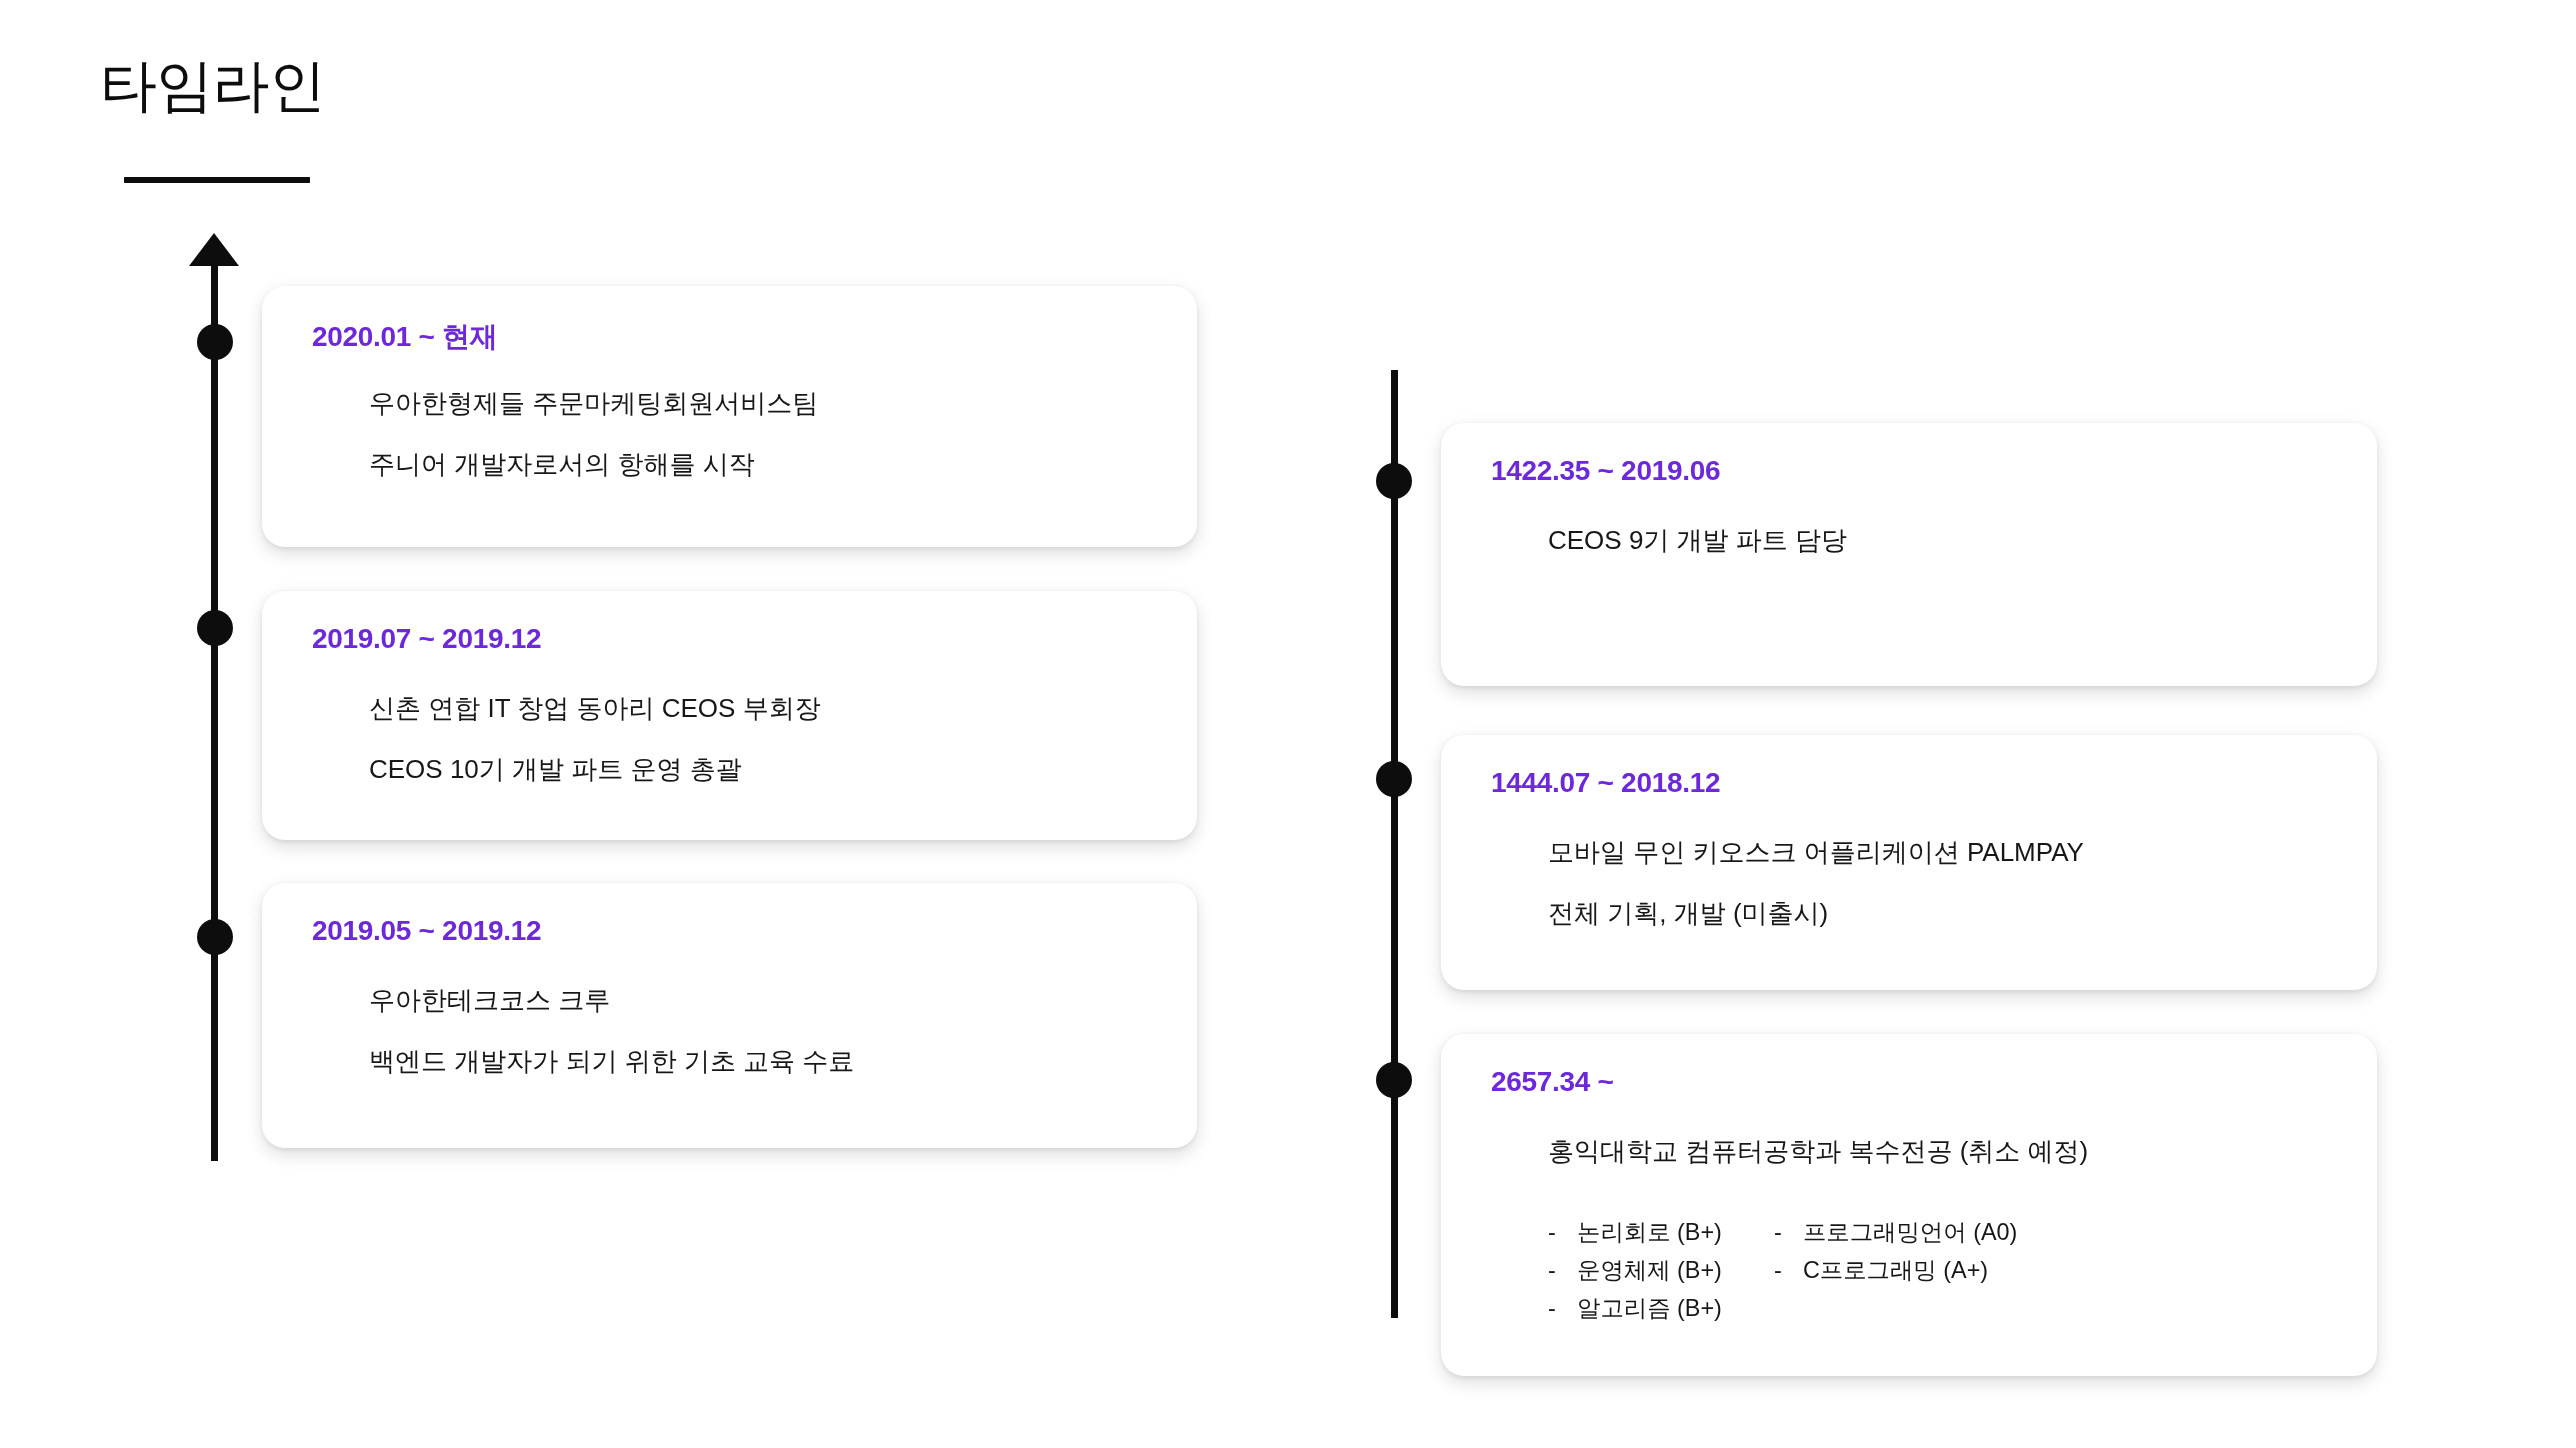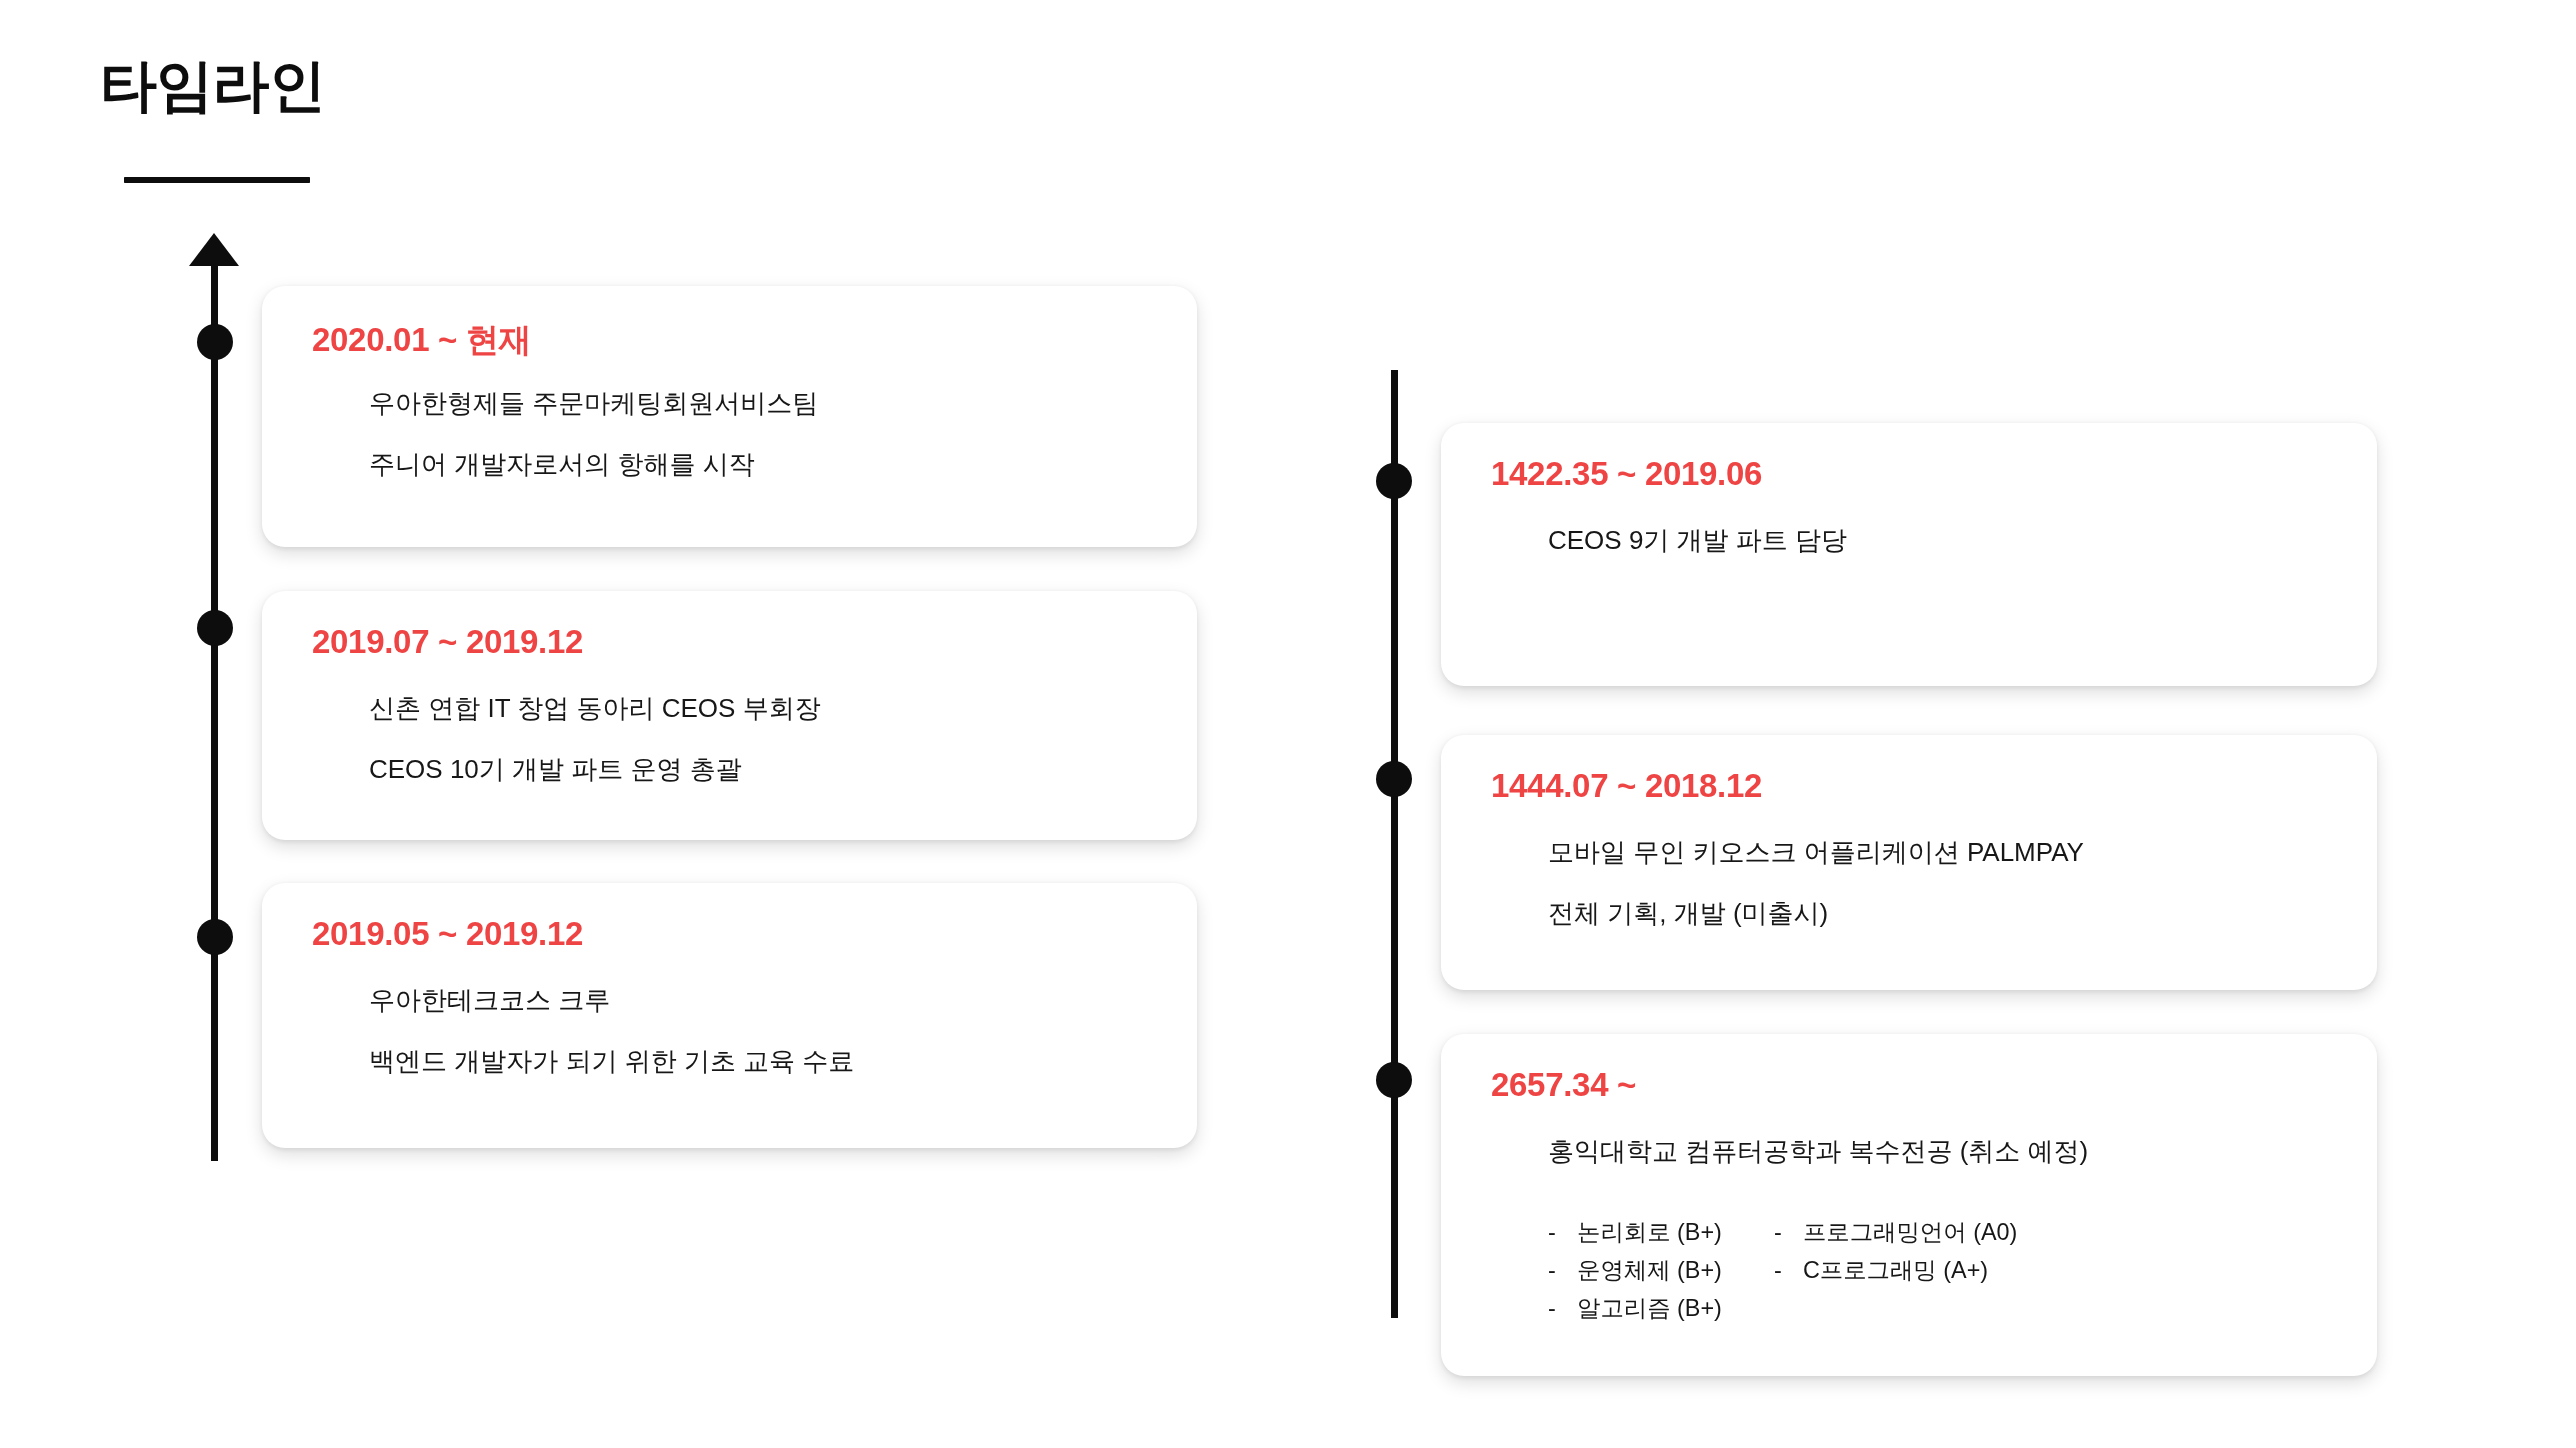--- a/index.html
+++ b/index.html
@@ -16,21 +16,21 @@
     color: #111111;
     -webkit-font-smoothing: antialiased;
   }
 
   
   .page-title {
     position: absolute;
     left: 100px;
     top: 57px;
     font-size: 57px;
-    font-weight: 700;
+    font-weight: 400;
     letter-spacing: -0.7px;
     line-height: 1;
     color: #0d0d0d;
     white-space: nowrap;
   }
   .title-rule {
     position: absolute;
     left: 124px;
     top: 177px;
     width: 186px;
@@ -90,24 +90,24 @@
   .card-l3 { top: 883px; height: 265px; }
 
   .card-r1 { top: 423px;  height: 263px; }
   .card-r2 { top: 735px; height: 255px; }
   .card-r3 { top: 1034px; height: 342px; }
 
   .card-date {
     position: absolute;
     left: 50px;
     top: 32px;
-    font-size: 33px;
+    font-size: 28px;
     font-weight: 700;
     letter-spacing: -0.3px;
-    color: #ef4444;
+    color: #6d28d9;
     white-space: nowrap;
   }
   .card-lines {
     position: absolute;
     left: 107px;
     top: 104px;
     right: 27px;
   }
   .card-line {
     font-size: 26px;

